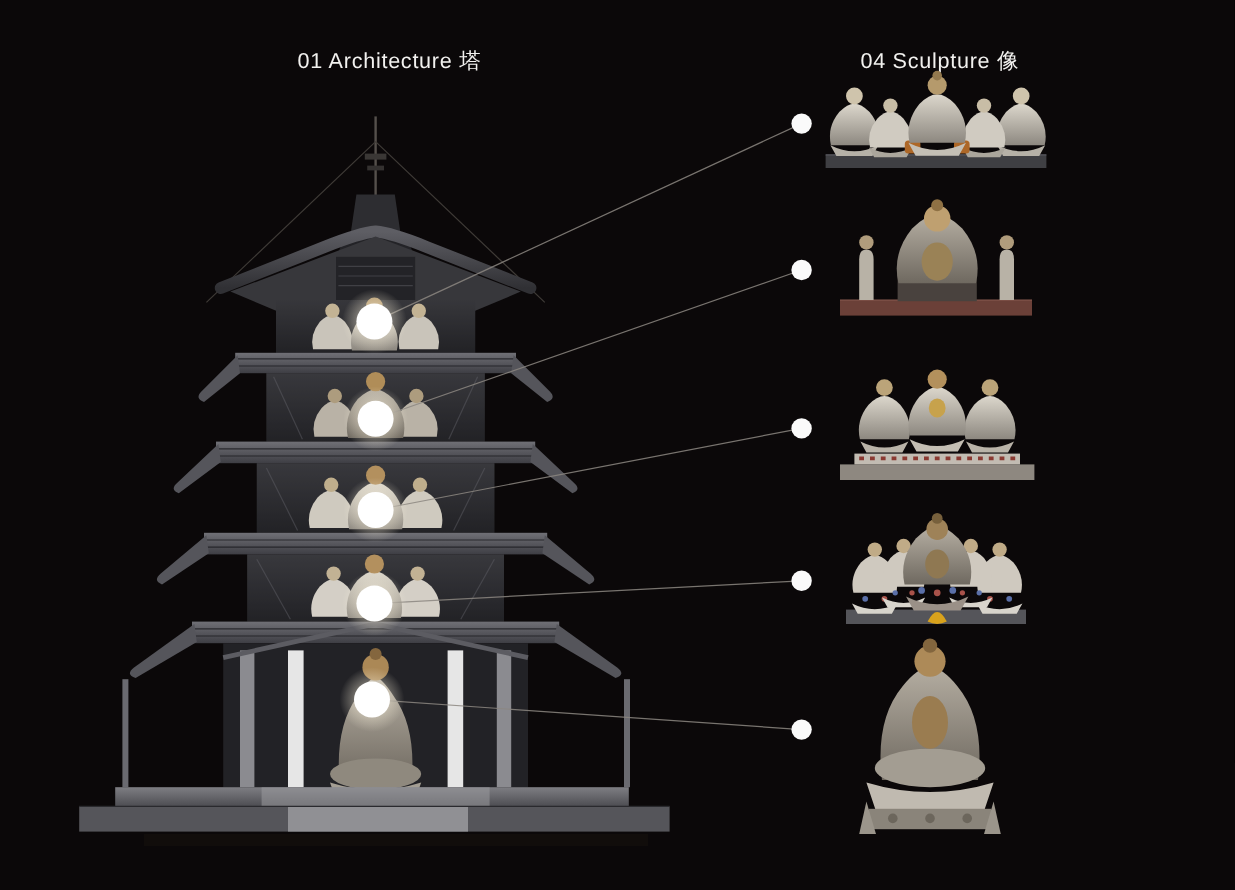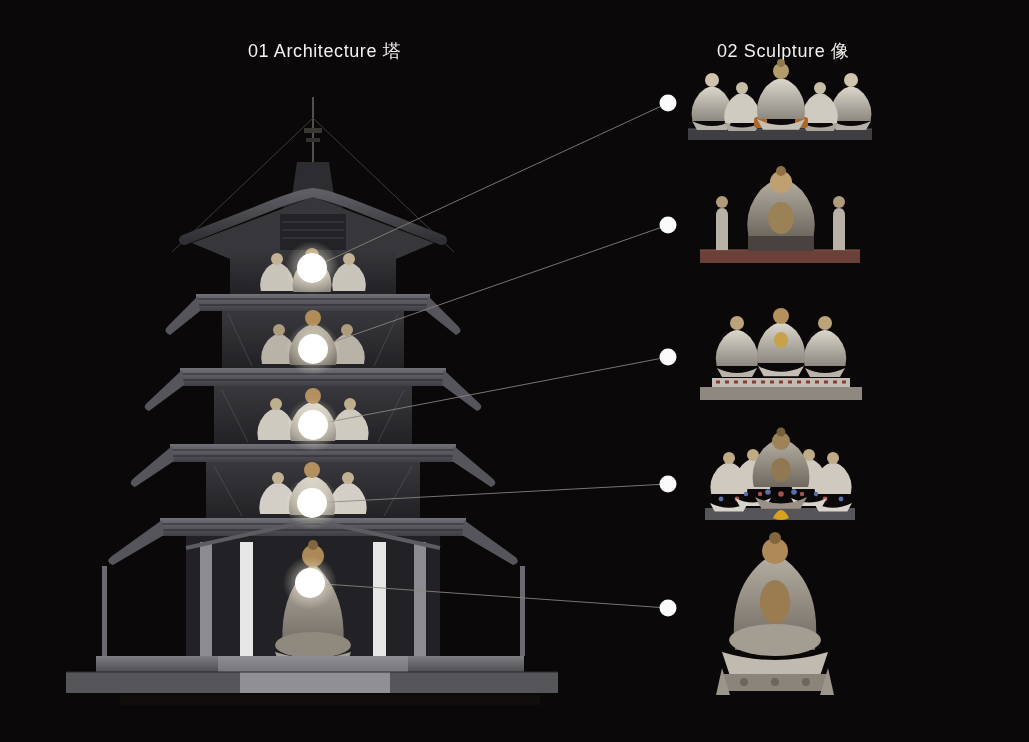--- a/index.html
+++ b/index.html
@@ -19,21 +19,21 @@
   .guy-wire{stroke:#3f3b37;stroke-width:1;fill:none;}
   .lattice{stroke:#1d1d20;stroke-width:1;opacity:.8;}
   .brace{stroke:#63636a;stroke-width:1;opacity:.45;}
 </style>
 </head>
 <body>
 
 <div class="stage" style="background: rgb(11, 8, 9);">
 
   <div class="section-title title-arch">01 Architecture 塔</div>
-  <div class="section-title title-sculpt">02 Sculpture 像</div>
+  <div class="section-title title-sculpt">04 Sculpture 像</div>
 
   <svg width="1029" height="742" viewBox="0 0 1029 742">
     <defs>
       <linearGradient id="roofG" x1="0" y1="0" x2="0" y2="1">
         <stop offset="0" stop-color="#5e5e64"></stop>
           <stop offset="1" stop-color="#303034"></stop>
       </linearGradient>
       <linearGradient id="wallG" x1="0" y1="0" x2="0" y2="1">
         <stop offset="0" stop-color="#4a4a4f"></stop>
           <stop offset="1" stop-color="#2a2a2e"></stop>

